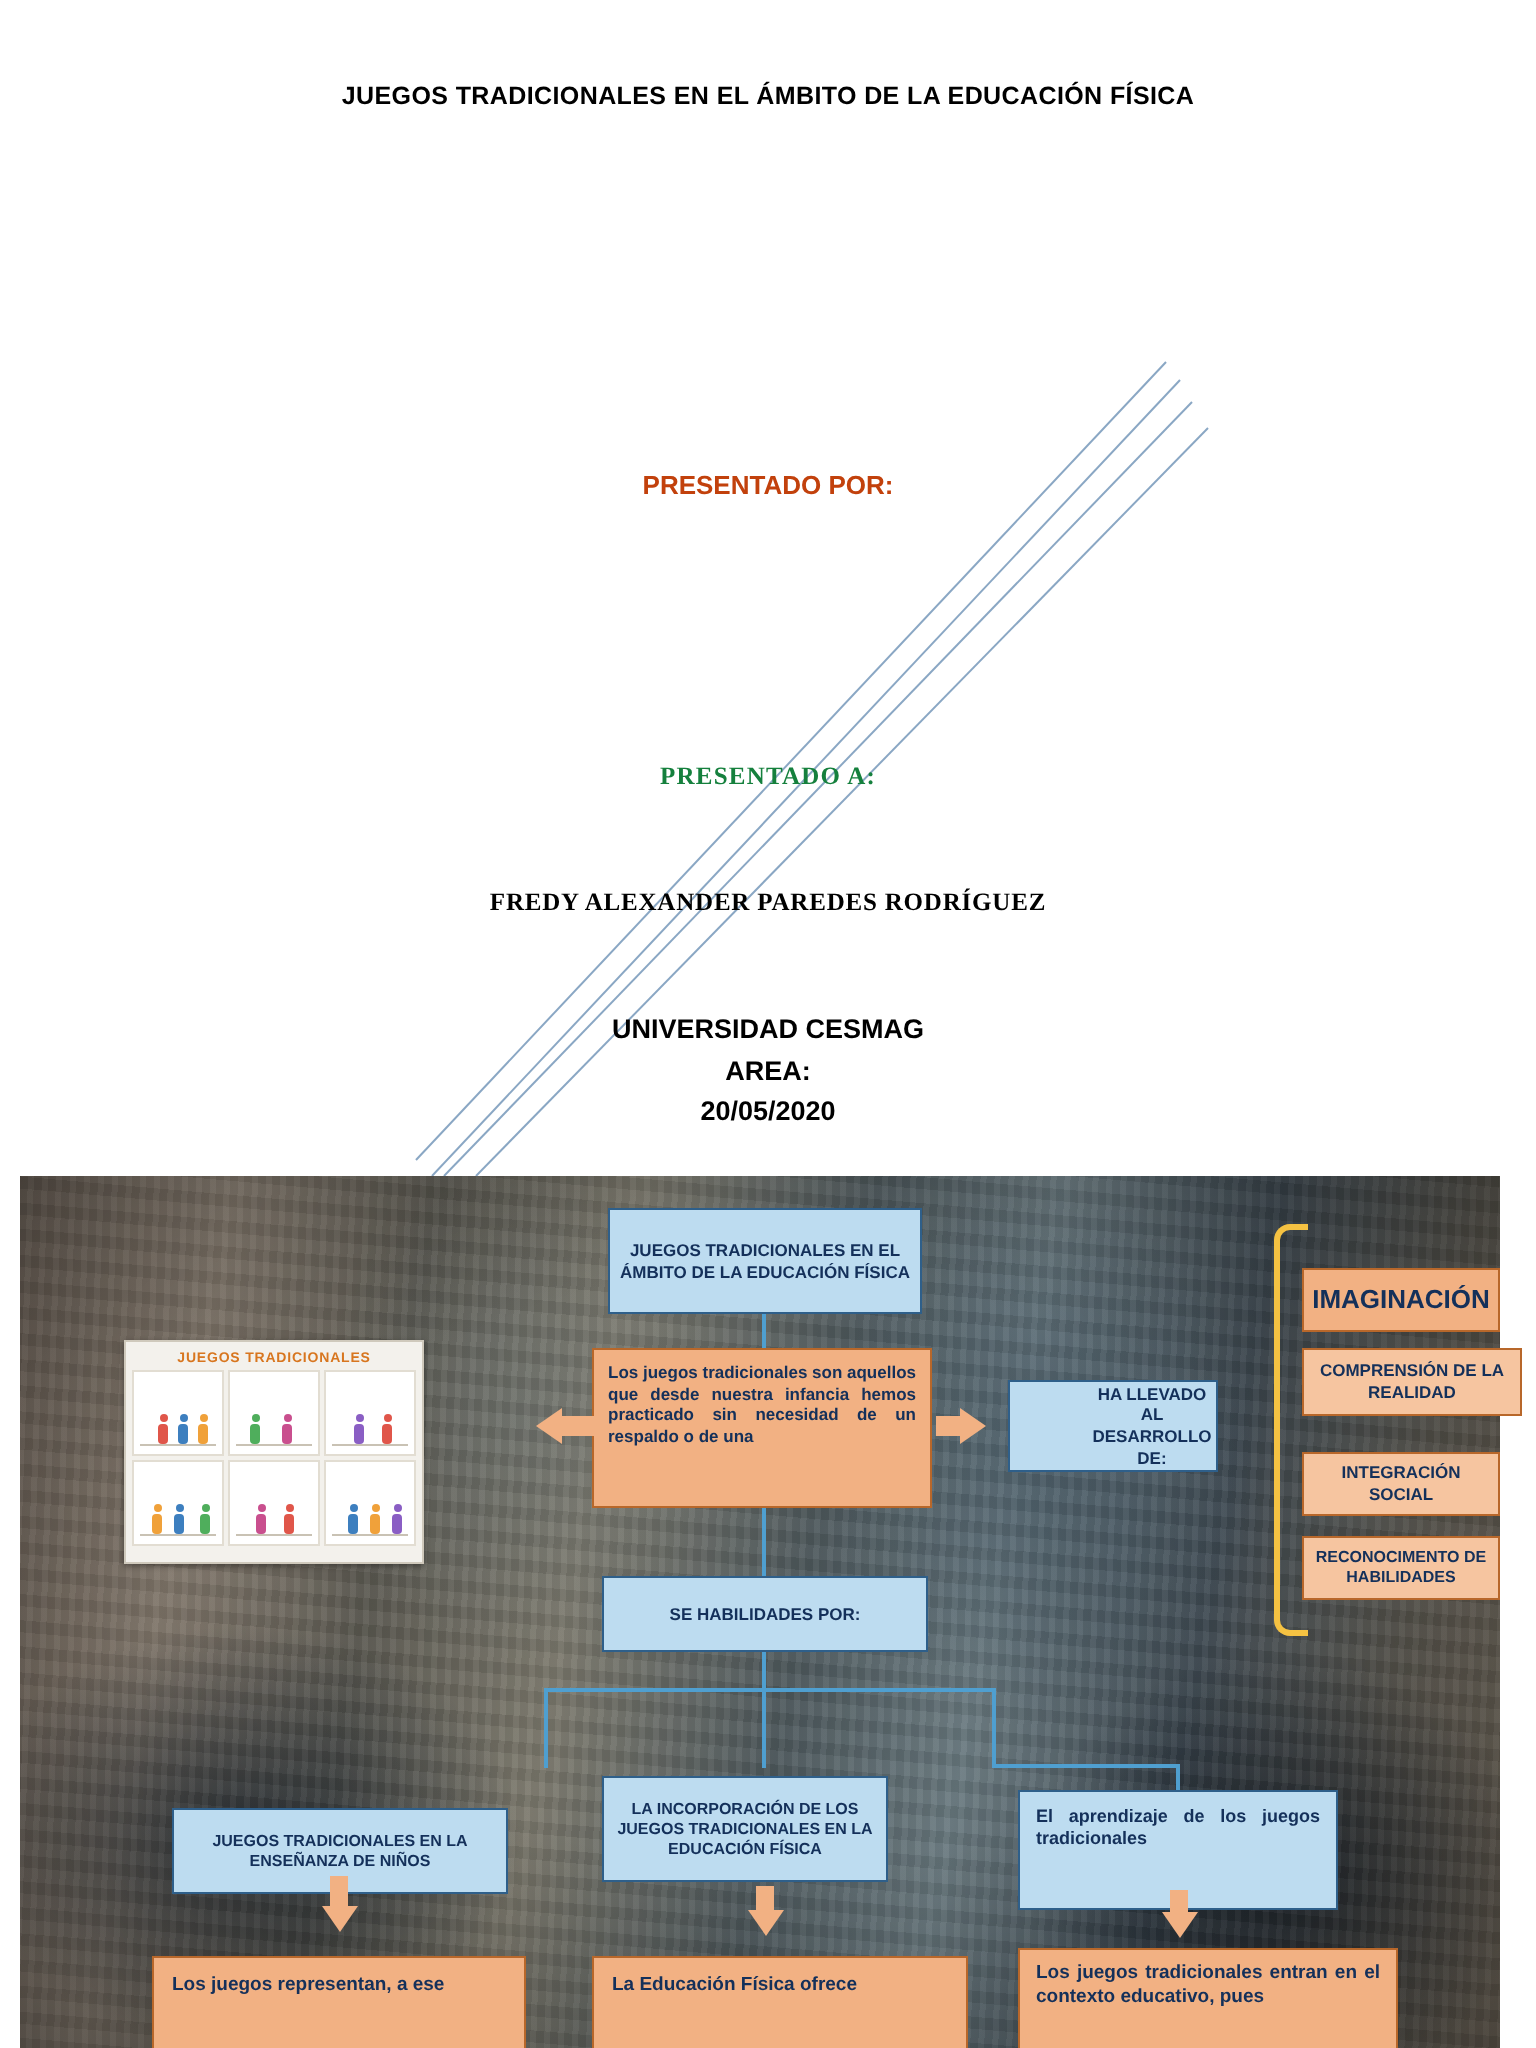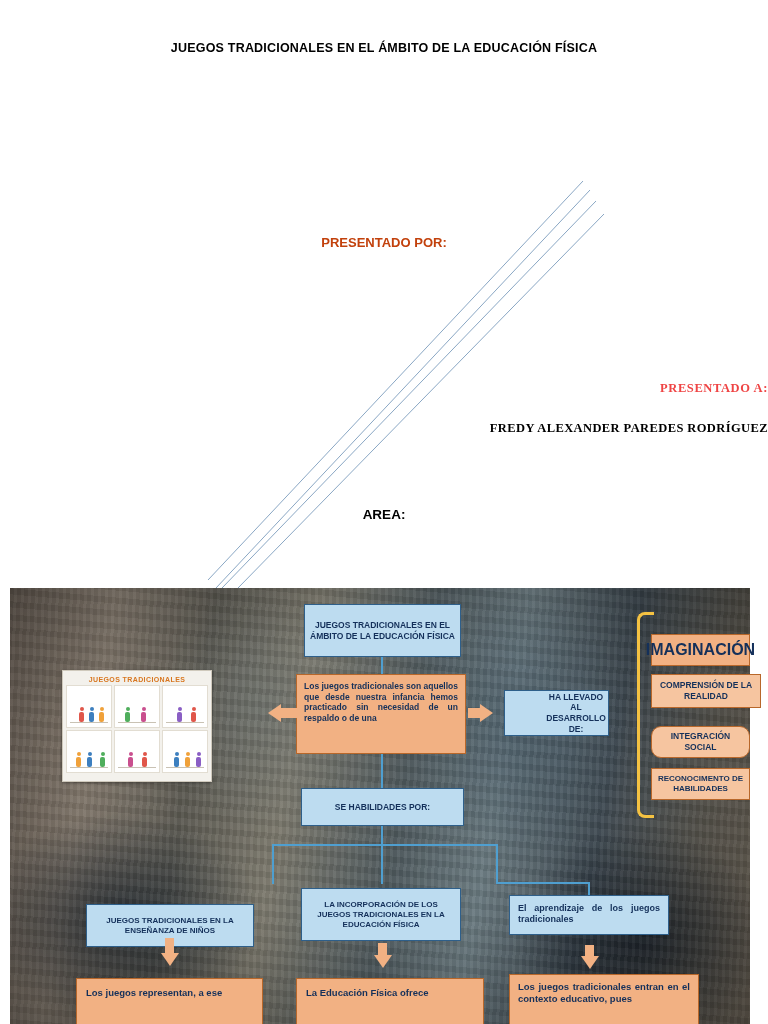--- a/index.html
+++ b/index.html
@@ -41,32 +41,32 @@
     text-align: center;
     font-size: 13px;
     font-weight: bold;
     line-height: 21px;
     color: #c2410c;
   }
   .presented-to-label {
     position: absolute;
     left: 0; top: 381px;
     width: 768px;
-    text-align: right;
+    text-align: center;
     font-family: "Liberation Serif", serif;
     font-size: 12.5px;
     font-weight: bold;
     letter-spacing: 0.6px;
-    color: #ef4444;
+    color: #15803d;
   }
   .presented-to-name {
     position: absolute;
-    left: 0; top: 421px;
-    width: 768px;
-    text-align: right;
+    left: 0; top: 444px;
+    width: 768px;
+    text-align: center;
     font-family: "Liberation Serif", serif;
     font-size: 12.5px;
     font-weight: bold;
     letter-spacing: 0.4px;
     color: #000;
   }
   .institution-block {
     position: absolute;
     left: 0; top: 505px;
     width: 768px;
@@ -252,21 +252,23 @@
   <div class="cover-title">JUEGOS TRADICIONALES EN EL ÁMBITO DE LA EDUCACIÓN FÍSICA</div>
 
   <div class="presented-by-block">
     <div>PRESENTADO POR:</div>
   </div>
 
   <div class="presented-to-label">PRESENTADO A:</div>
   <div class="presented-to-name">FREDY ALEXANDER  PAREDES RODRÍGUEZ</div>
 
   <div class="institution-block">
+    <div>UNIVERSIDAD CESMAG</div>
     <div>AREA:</div>
+    <div>20/05/2020</div>
   </div>
 </div>
 
 <div class="poster">
 
   <div class="photo-bg"></div>
   <div class="photo-vignette"></div>
   <div class="photo-white-left"></div>
   <div class="photo-white-right"></div>
 
@@ -324,27 +326,27 @@
 
   <div class="arrow-down-stem" style="left:468px; top:120px; width:12px; height:10px;"></div>
   <div class="arrow-right" style="left:480px; top:116px;"></div>
 
   <div class="box blue" style="left:504px; top:102px; width:105px; height:46px; font-size:8.5px;padding-left:44px;">
     <span>HA LLEVADO AL DESARROLLO DE:</span>
   </div>
 
   <div class="brace" style="left:637px; top:24px; width:14px; height:200px;"></div>
 
-  <div class="box orange" style="left:651px; top:46px; width:99px; height:32px; font-size:16px;">
+  <div class="box orange" style="left:651px; top:46px; width:99px; height:32px; font-size:13px;">
     <span>IMAGINACIÓN</span>
   </div>
   <div class="box orange-lite" style="left:651px; top:86px; width:110px; height:34px; font-size:8.5px;">
     <span>COMPRENSIÓN DE LA REALIDAD</span>
   </div>
-  <div class="box orange-lite" style="left:651px; top:138px; width:99px; height:32px; font-size:8.5px;border-radius:10px;">
+  <div class="box orange-lite" style="left:651px; top:138px; width:99px; height:32px; font-size:8.5px;">
     <span>INTEGRACIÓN SOCIAL</span>
   </div>
   <div class="box orange-lite" style="left:651px; top:180px; width:99px; height:32px; font-size:8px;">
     <span>RECONOCIMENTO DE HABILIDADES</span>
   </div>
 
   <div class="conn" style="left:381px; top:166px; width:2px; height:34px;"></div>
 
   <div class="box blue" style="left:301px; top:200px; width:163px; height:38px; font-size:8.5px;">
     <span>SE HABILIDADES POR:</span>
@@ -354,24 +356,24 @@
   <div class="conn" style="left:272px; top:256px; width:226px; height:2px;"></div>
   <div class="conn" style="left:272px; top:256px; width:2px; height:40px;"></div>
   <div class="conn" style="left:381px; top:256px; width:2px; height:40px;"></div>
   <div class="conn" style="left:496px; top:256px; width:2px; height:40px;"></div>
   <div class="conn" style="left:496px; top:294px; width:94px; height:2px;"></div>
   <div class="conn" style="left:588px; top:294px; width:2px; height:14px;"></div>
 
   <div class="box blue" style="left:86px; top:305px; width:168px; height:43px; font-size:8px;margin-top:11px;">
     <span>JUEGOS TRADICIONALES EN LA ENSEÑANZA DE NIÑOS</span>
   </div>
-  <div class="box blue" style="left:301px; top:300px; width:160px; height:53px; font-size:8px;">
+  <div class="box blue" style="left:301px; top:300px; width:143px; height:53px; font-size:8px;">
     <span>LA INCORPORACIÓN DE LOS JUEGOS TRADICIONALES EN LA EDUCACIÓN FÍSICA</span>
   </div>
-  <div class="box blue just" style="left:509px; top:307px; width:160px; height:40px; font-size:9px; display:block; padding:7px 8px; text-align:justify;">
+  <div class="box blue just" style="left:509px; top:307px; width:160px; height:60px; font-size:9px; display:block; padding:7px 8px; text-align:justify;">
     <span>El aprendizaje de los juegos tradicionales</span>
   </div>
 
   <div class="arrow-down-stem" style="left:165px; top:350px; height:16px;"></div>
   <div class="arrow-down" style="left:161px; top:365px;"></div>
 
   <div class="arrow-down-stem" style="left:378px; top:355px; height:13px;"></div>
   <div class="arrow-down" style="left:374px; top:367px;"></div>
 
   <div class="arrow-down-stem" style="left:585px; top:357px; height:12px;"></div>

